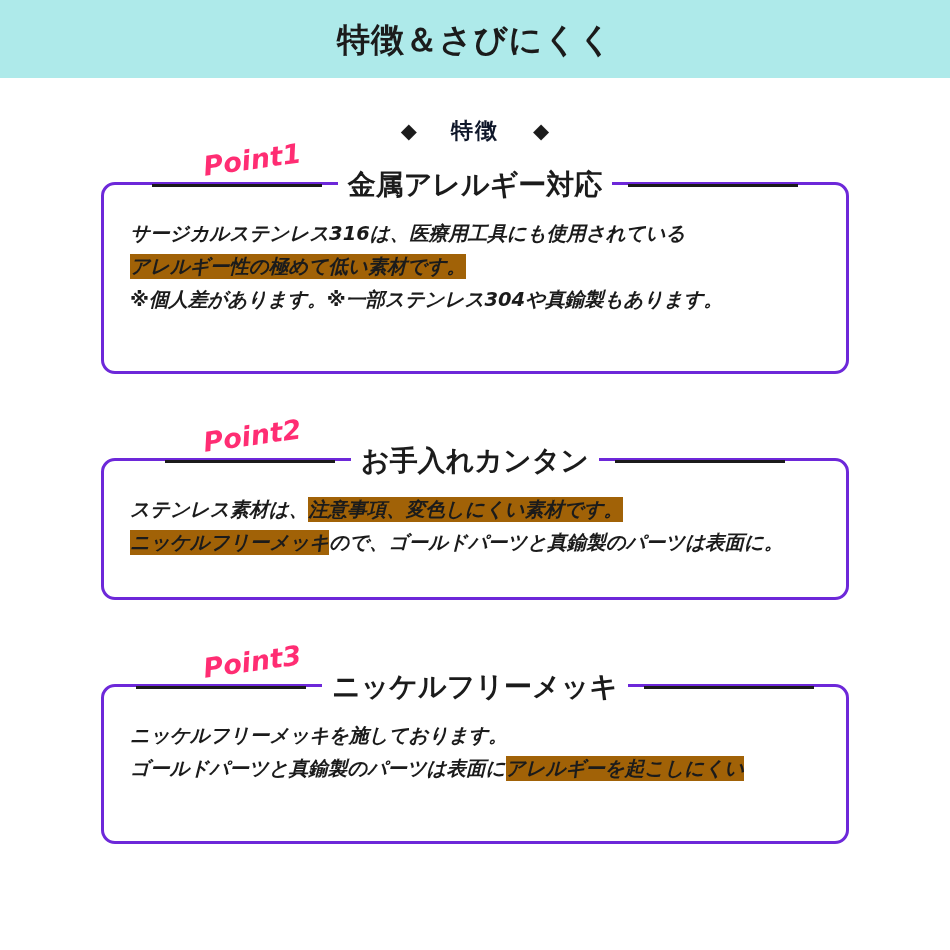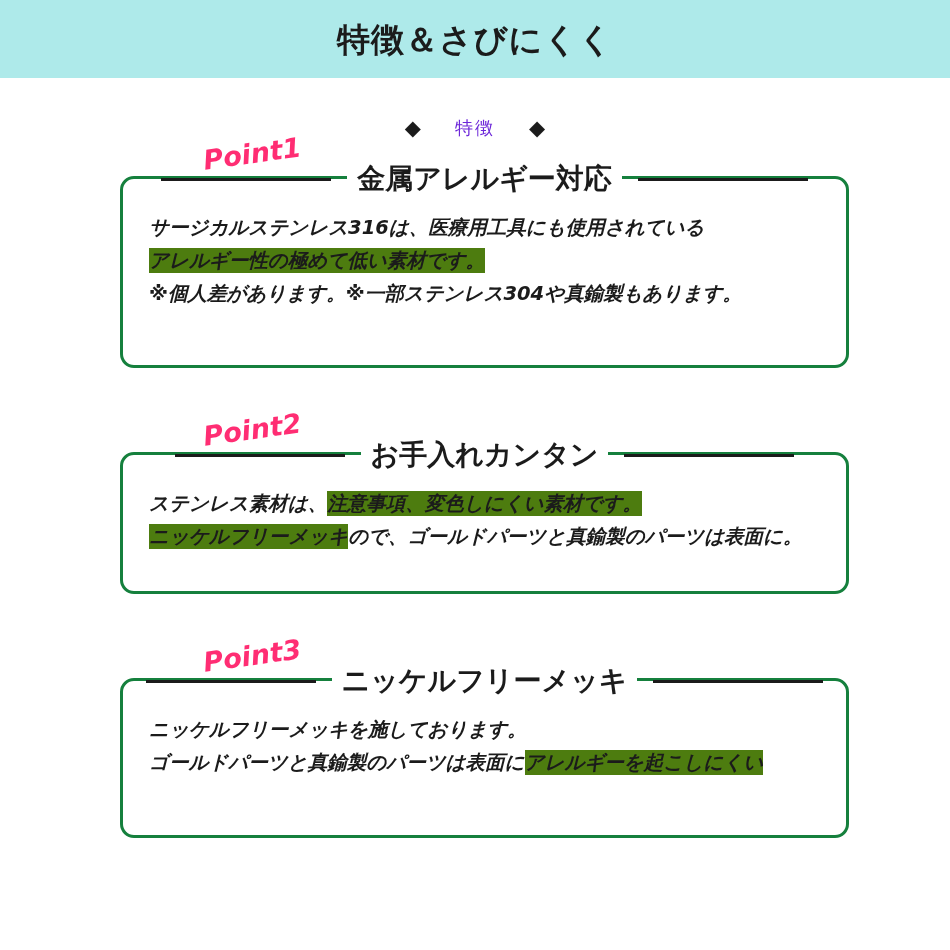--- a/index.html
+++ b/index.html
@@ -44,23 +44,23 @@
     align-items: center;
     justify-content: center;
     gap: 34px;
   }
   .diamond {
     font-size: 21px;
     color: #1b1b1b;
     line-height: 1;
   }
   .section-label-text {
-    font-size: 18px;
-    font-weight: normal;
-    color: #6d28d9;
+    font-size: 22px;
+    font-weight: bold;
+    color: #0f172a;
     letter-spacing: 2px;
   }
   
   .point-block {
     position: relative;
     margin: 0 auto;
     width: 748px;
   }
   .point-block.p1 { margin-top: 36px; }
   .point-block.p2 { margin-top: 84px; }
@@ -74,27 +74,26 @@
     font-weight: bold;
     font-style: italic;
     color: #ff2d73;
     transform: rotate(-8deg);
     letter-spacing: 0px;
     font-family: "DejaVu Sans", "Liberation Sans", sans-serif;
     white-space: nowrap;
   }
 
   .card {
-    border: 3px solid #15803d;
+    border: 3px solid #6d28d9;
     border-radius: 14px;
     box-sizing: border-box;
     background: #ffffff;
     padding: 0 0 22px 0;
     position: relative;
-    margin-left: 19px;
   }
   .card-title-row {
     display: flex;
     align-items: center;
     justify-content: center;
     gap: 16px;
     margin-top: -16px;
     padding: 0 22px;
   }
   .rule {
@@ -117,21 +116,21 @@
     font-style: italic;
   }
   .line {
     font-size: 19.5px;
     color: #1b1b1b;
     font-weight: bold;
     line-height: 33px;
     white-space: nowrap;
   }
   .hl {
-    background: #4d7c0f;
+    background: #a16207;
     padding: 1px 0;
   }
   .p1 .card { height: 192px; }
   .p2 .card { height: 142px; }
   .p3 .card { height: 160px; }
 </style>
 </head>
 <body>
 
 <div class="page">

